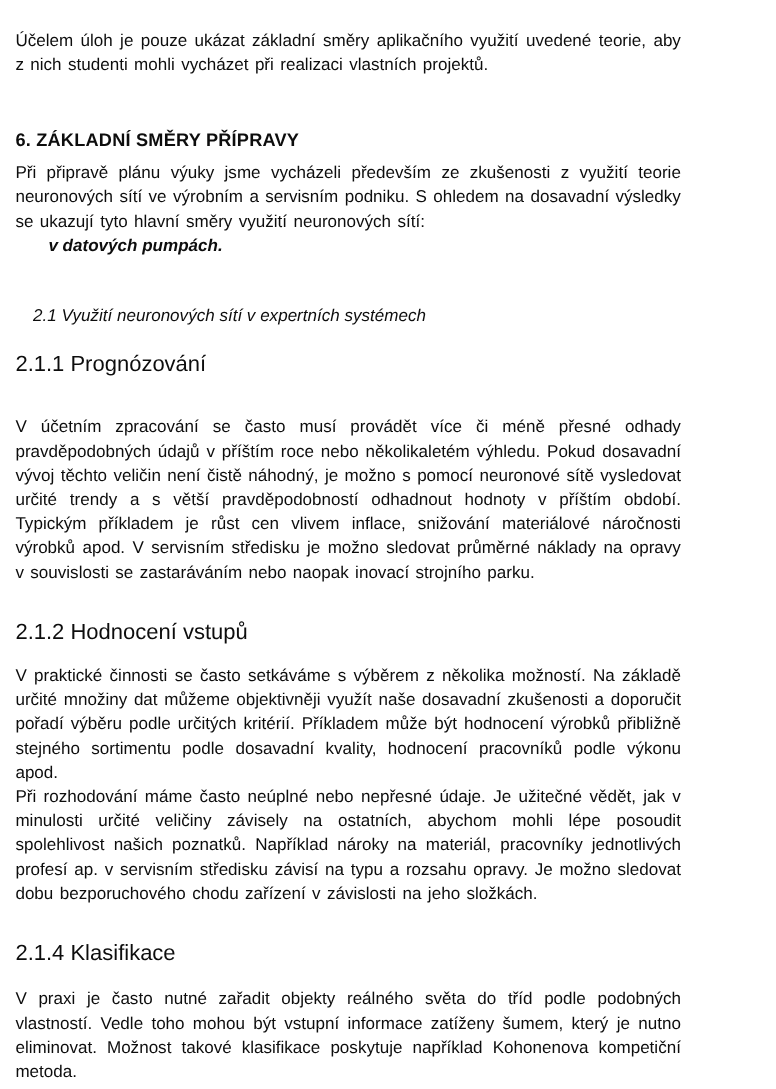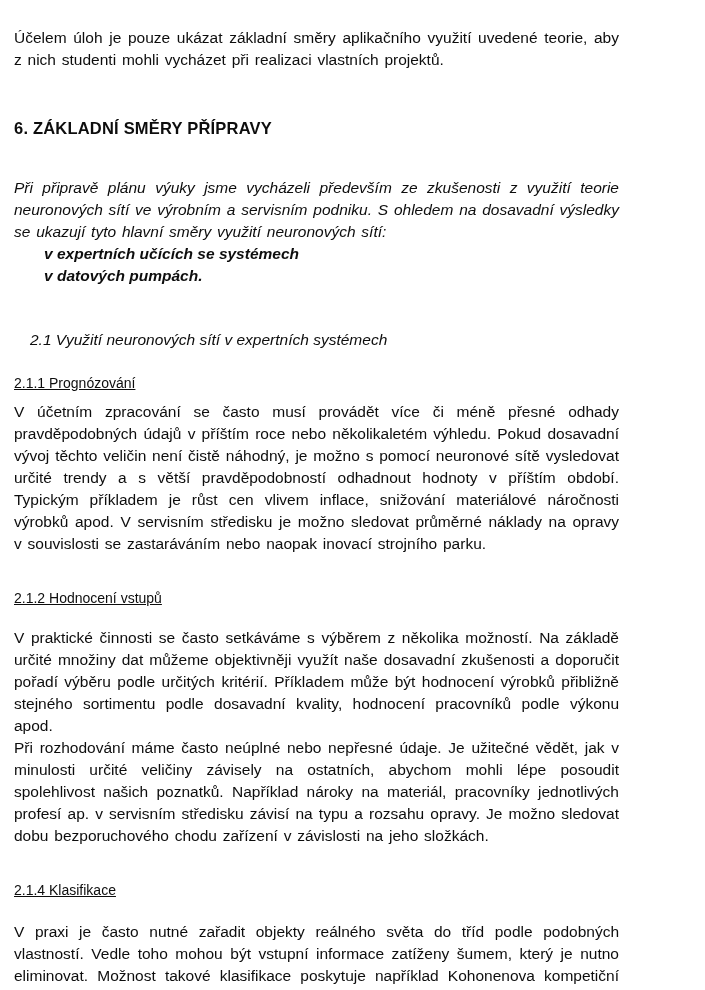--- a/index.html
+++ b/index.html
@@ -37,63 +37,61 @@
   }
   .h-sub-italic {
     margin: 16px;
     font-size: 15.5px;
     line-height: 22px;
     font-style: italic;
     font-weight: normal;
   }
   .h-sub {
     margin: 0;
-    font-size: 14px;
+    font-size: 20px;
     line-height: 22px;
     font-weight: normal;
-    text-decoration: underline;
   }
   .bullet-list {
     margin: 0;
     padding-left: 30px;
     list-style: none;
   }
   .bullet-list li {
     font-size: 15.5px;
     line-height: 22px;
     font-weight: bold;
     font-style: italic;
   }
   
   .mt-intro       { margin-top: 6px;  }
   .mt-heading2    { margin-top: 46px; }
-  .mt-lead        { margin-top: 38px; font-style: italic; }
+  .mt-lead        { margin-top: 8px; }
   .mt-sec21       { margin-top: 42px; }
   .mt-sec211      { margin-top: 21px; }
-  .mt-body211     { margin-top: 7px; }
+  .mt-body211     { margin-top: 36px; }
   .mt-sec212      { margin-top: 32px; }
   .mt-body212     { margin-top: 18px; }
   .mt-sec213      { margin-top: 34px; }
   .mt-body213     { }
   .mt-sec214      { margin-top: 32px; }
   .mt-body214     { margin-top: 20px; }
 </style>
 </head>
 <body>
 
 <div class="page">
 
   <p class="para mt-intro">Účelem úloh je pouze ukázat základní směry aplikačního využití uvedené teorie, aby z nich studenti mohli vycházet při realizaci vlastních projektů.</p>
 
   <h2 class="h-main mt-heading2">6. ZÁKLADNÍ SMĚRY PŘÍPRAVY</h2>
 
   <p class="para mt-lead">Při připravě plánu výuky jsme vycházeli především ze zkušenosti z využití teorie neuronových sítí ve výrobním a servisním podniku. S ohledem na dosavadní výsledky se ukazují tyto hlavní směry využití neuronových sítí:</p>
 
   <ul class="bullet-list">
-    <li>v expertních učících se systémech</li>
     <li>v datových pumpách.</li>
   </ul>
 
   <h3 class="h-sub-italic mt-sec21">2.1 Využití neuronových sítí v expertních systémech</h3>
 
   <h4 class="h-sub mt-sec211">2.1.1 Prognózování</h4>
 
   <p class="para mt-body211">V účetním zpracování se často musí provádět více či méně přesné odhady pravděpodobných  údajů v příštím roce nebo několikaletém výhledu. Pokud dosavadní vývoj těchto veličin není čistě náhodný, je možno s pomocí neuronové sítě vysledovat určité trendy a s větší pravděpodobností odhadnout hodnoty v příštím období. Typickým příkladem je růst cen vlivem inflace, snižování materiálové náročnosti výrobků apod. V servisním středisku je možno sledovat průměrné náklady na opravy v souvislosti se zastaráváním nebo naopak inovací strojního parku.</p>
 
   <h4 class="h-sub mt-sec212">2.1.2 Hodnocení vstupů</h4>

